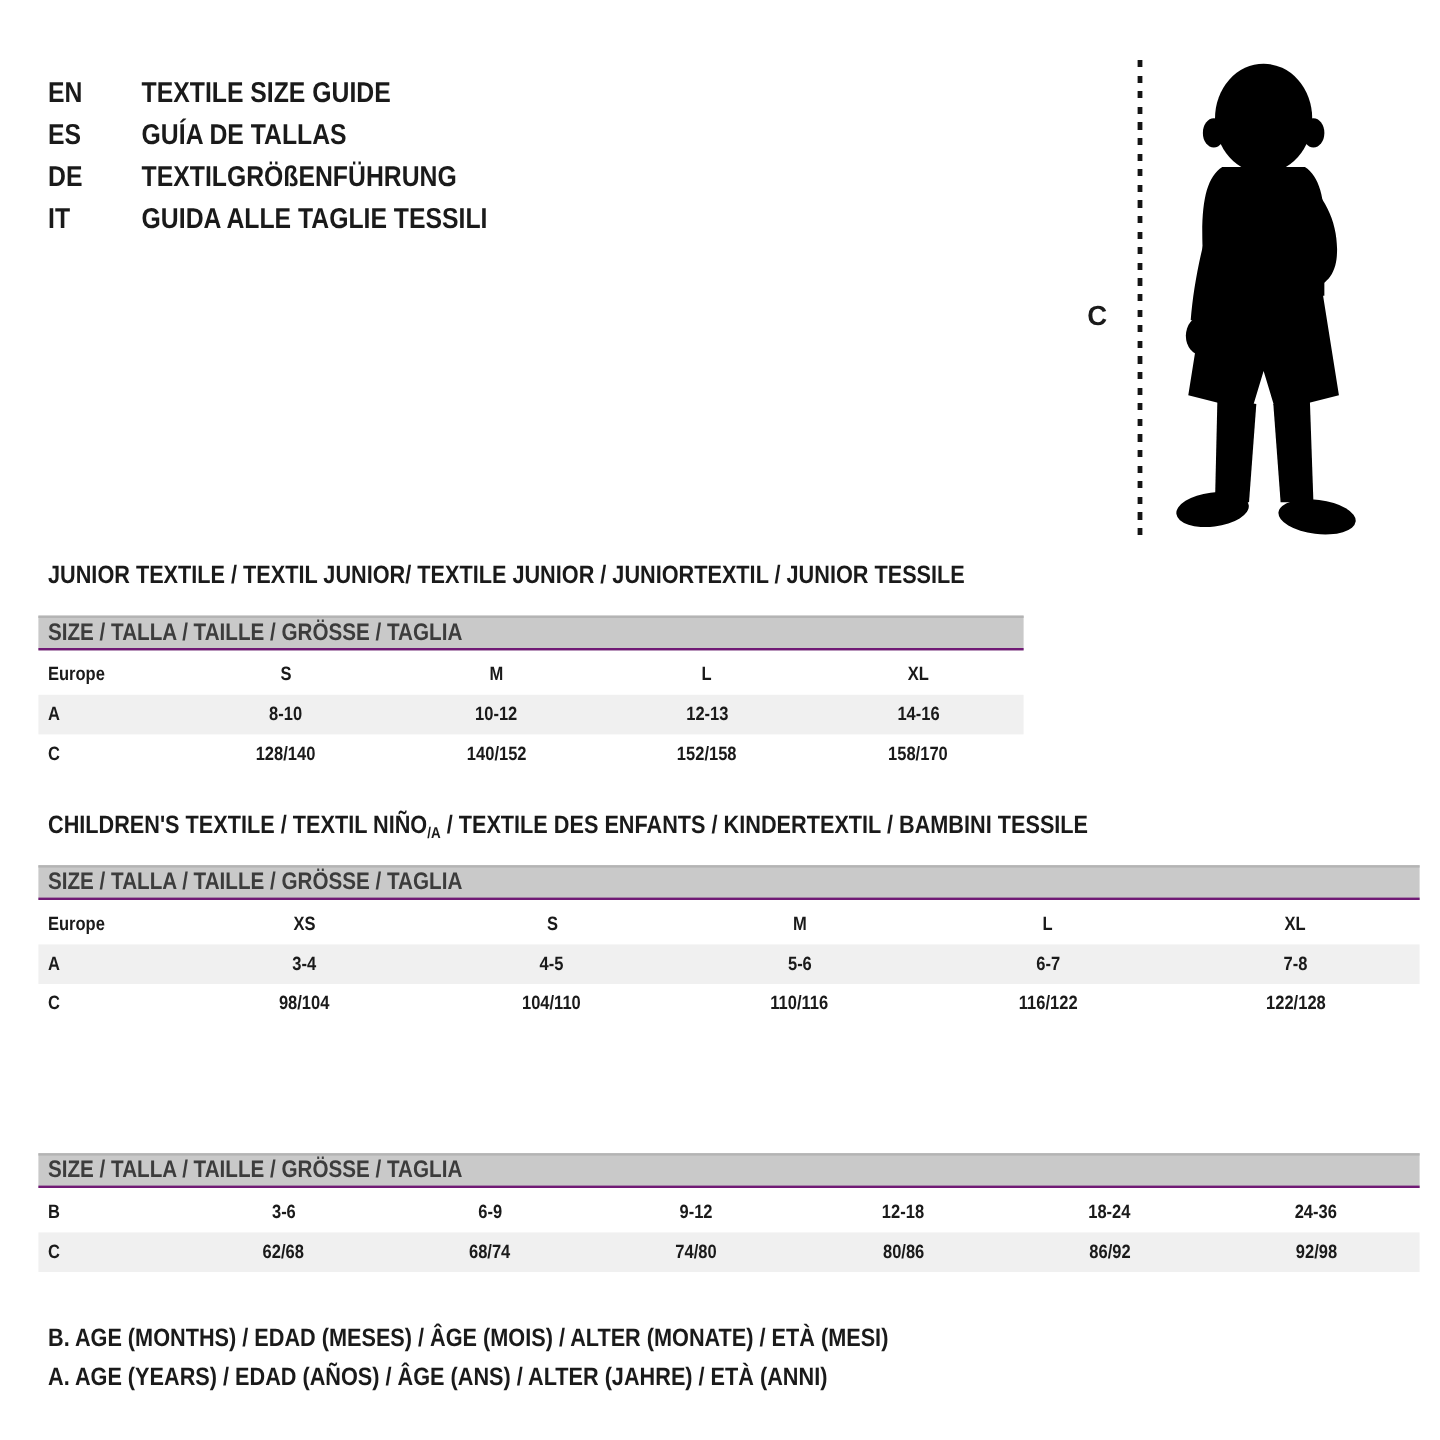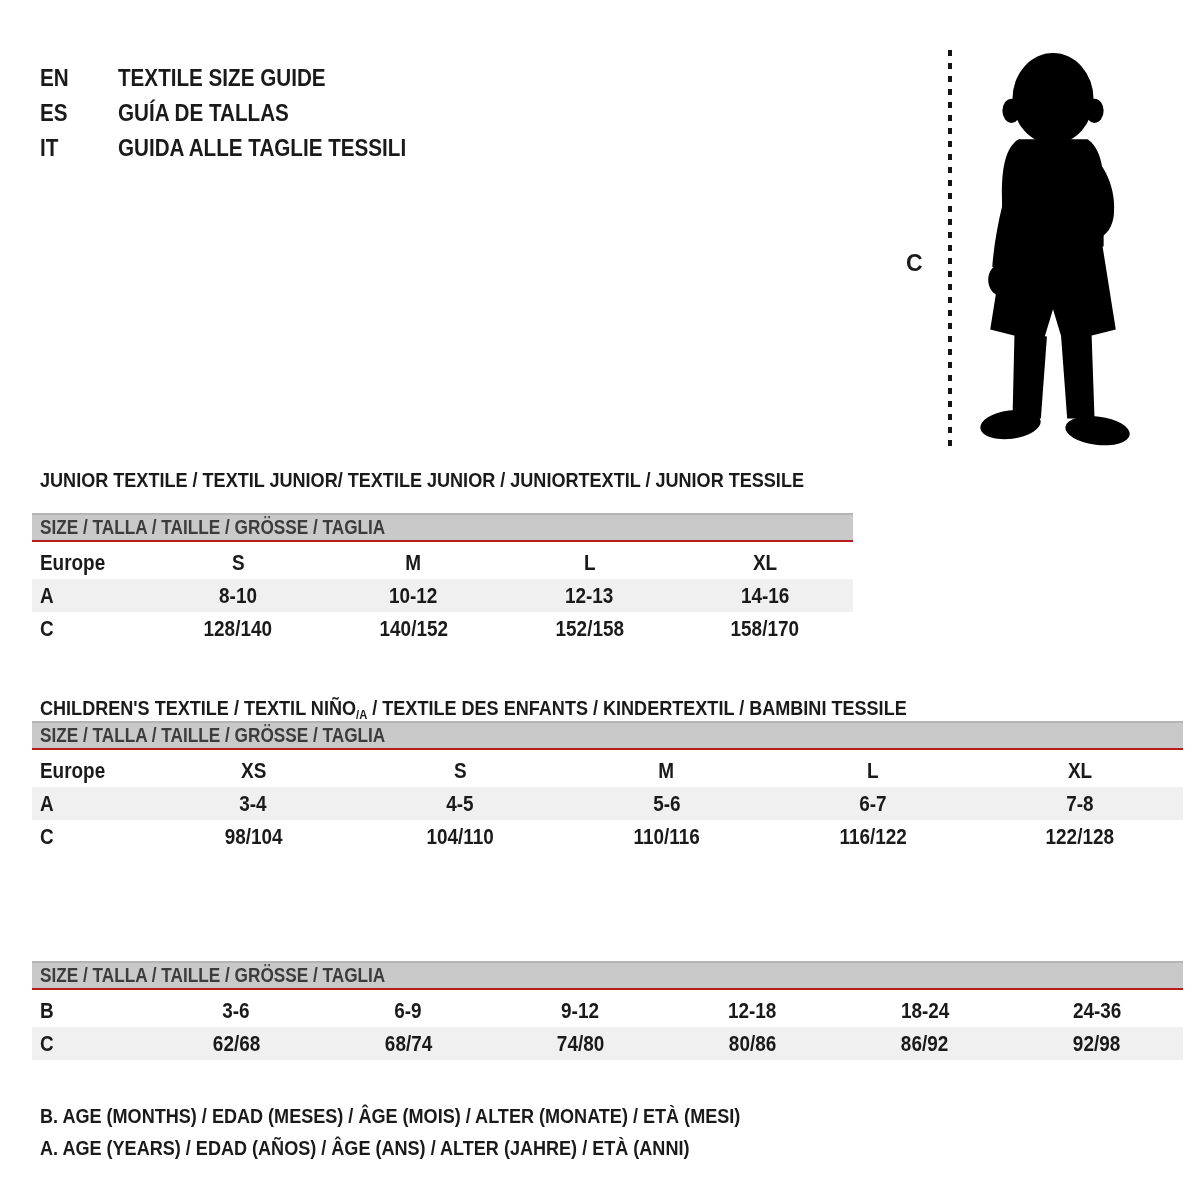--- a/index.html
+++ b/index.html
@@ -23,36 +23,36 @@
   .dash-line {
     position:absolute; left:948px; top:16px; width:4px; height:402px;
     background:repeating-linear-gradient(to bottom, #141414 0px, #141414 6px, transparent 6px, transparent 13px);
   }
   .c-label { position:absolute; left:906px; top:216px; font-size:23px; }
   .baby-svg { position:absolute; left:960px; top:14px; width:185px; height:405px; }
 
   
   .sec-title { position:absolute; left:40px; font-size:21px; }
   .title-junior { top:434px; }
-  .title-children { top:662px; }
+  .title-children { top:642px; }
   .title-babies { top:845px; line-height:33px; }
   .sub { font-size:13px; vertical-align:-4px; }
 
   
   .stable { position:absolute; left:32px; }
   .tbl-junior { top:479px; width:821px; }
   .tbl-children { top:687px; width:1151px; }
   .tbl-babies { top:927px; width:1151px; }
   .sizebar {
     height:29px; background:#c9c9c9; color:#3c3c3c; font-size:20px;
-    border-top:2px solid #b4b4b4; border-bottom:2px solid #b91c1c;
+    border-top:2px solid #b4b4b4; border-bottom:2px solid #701a75;
     display:flex; align-items:center; padding-left:8px;
   }
   .trows { margin-top:4px; }
-  .trow { display:grid; height:33px; align-items:center; font-size:22px; }
+  .trow { display:grid; height:33px; align-items:center; font-size:16px; }
   .g4 { grid-template-columns:118px repeat(4, 1fr); }
   .g5 { grid-template-columns:118px repeat(5, 1fr); }
   .g6 { grid-template-columns:118px repeat(6, 1fr); }
   .tcell { text-align:center; }
   .tcell.label { text-align:left; padding-left:8px; }
   .shade { background:#f0f0f0; }
 
   
   .legend { position:absolute; left:40px; top:1066px; font-size:21px; }
   .legend-line { height:32px; display:flex; align-items:center; }
@@ -63,20 +63,24 @@
 <div class="canvas">
 
   <div class="langs">
     <div class="lang-row">
       <span class="lang-code"><span class="cx ol">EN</span></span>
       <span class="cx ol">TEXTILE SIZE GUIDE</span>
     </div>
     <div class="lang-row">
       <span class="lang-code"><span class="cx ol">ES</span></span>
       <span class="cx ol">GUÍA DE TALLAS</span>
+    </div>
+    <div class="lang-row">
+      <span class="lang-code"><span class="cx ol">DE</span></span>
+      <span class="cx ol">TEXTILGRÖßENFÜHRUNG</span>
     </div>
     <div class="lang-row">
       <span class="lang-code"><span class="cx ol">IT</span></span>
       <span class="cx ol">GUIDA ALLE TAGLIE TESSILI</span>
     </div>
   </div>
 
   <div class="dash-line"></div>
   <div class="c-label">C</div>
   <svg class="baby-svg" viewBox="0 0 175 400" xmlns="http://www.w3.org/2000/svg">

